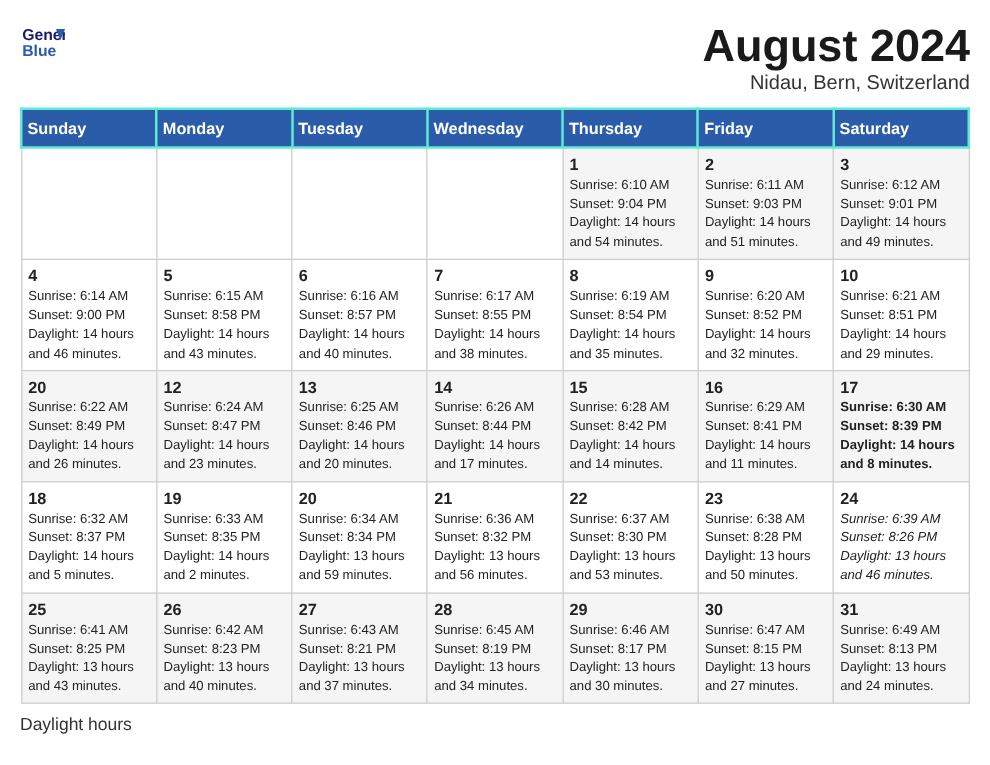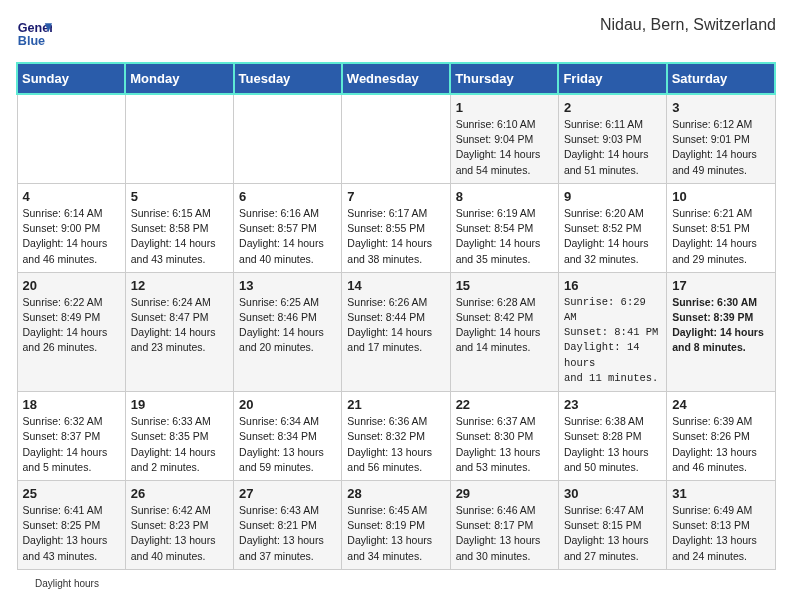--- a/index.html
+++ b/index.html
@@ -74,37 +74,37 @@
     .day-info {
       font-size: 10.5px;
       line-height: 1.45;
       color: #222;
     }
     .empty {
       background: #fff !important;
     }
     .footer {
       margin-top: 8px;
-      font-size: 10px;
+      font-size: 14px;
       color: #333;
-      margin-left: 19px;
     }
   </style>
 </head>
 <body>
 
 <div class="header">
   <div class="logo">
     <svg class="logo-icon" viewBox="0 0 40 40">
       <text x="2" y="18" font-size="14" font-weight="bold" fill="#1a1a6e">General</text>
       <text x="2" y="32" font-size="14" font-weight="bold" fill="#2a5caa">Blue</text>
       <polygon points="32,8 40,8 36,18" fill="#2a5caa"></polygon>
     </svg>
   </div>
   <div class="title-block">
+    <div class="month-title">August 2024</div>
     <div class="location">Nidau, Bern, Switzerland</div>
   </div>
 </div>
 
 <table>
   <thead>
     <tr>
     <th>Sunday</th>
         <th>Monday</th>
         <th>Tuesday</th>
@@ -224,21 +224,21 @@
         </td>
         <td>
           <div class="day-num">15</div>
           <div class="day-info" style="white-space: pre-line;">Sunrise: 6:28 AM
 Sunset: 8:42 PM
 Daylight: 14 hours
 and 14 minutes.</div>
         </td>
         <td>
           <div class="day-num">16</div>
-          <div class="day-info" style="white-space: pre-line; font-family: Liberation Mono, monospace;">Sunrise: 6:29 AM
+          <div class="day-info" style="white-space: pre-line;">Sunrise: 6:29 AM
 Sunset: 8:41 PM
 Daylight: 14 hours
 and 11 minutes.</div>
         </td>
         <td>
           <div class="day-num">17</div>
           <div class="day-info" style="white-space: pre-line; font-weight: bold;">Sunrise: 6:30 AM
 Sunset: 8:39 PM
 Daylight: 14 hours
 and 8 minutes.</div>
@@ -282,21 +282,21 @@
         </td>
         <td>
           <div class="day-num">23</div>
           <div class="day-info" style="white-space: pre-line;">Sunrise: 6:38 AM
 Sunset: 8:28 PM
 Daylight: 13 hours
 and 50 minutes.</div>
         </td>
         <td>
           <div class="day-num">24</div>
-          <div class="day-info" style="white-space: pre-line;">Sunrise: 6:39 AM
+          <div class="day-info" style="white-space: pre-line; font-style: italic;">Sunrise: 6:39 AM
 Sunset: 8:26 PM
 Daylight: 13 hours
 and 46 minutes.</div>
         </td>
       </tr>
       <tr>
         <td>
           <div class="day-num">25</div>
           <div class="day-info" style="white-space: pre-line;">Sunrise: 6:41 AM
 Sunset: 8:25 PM

